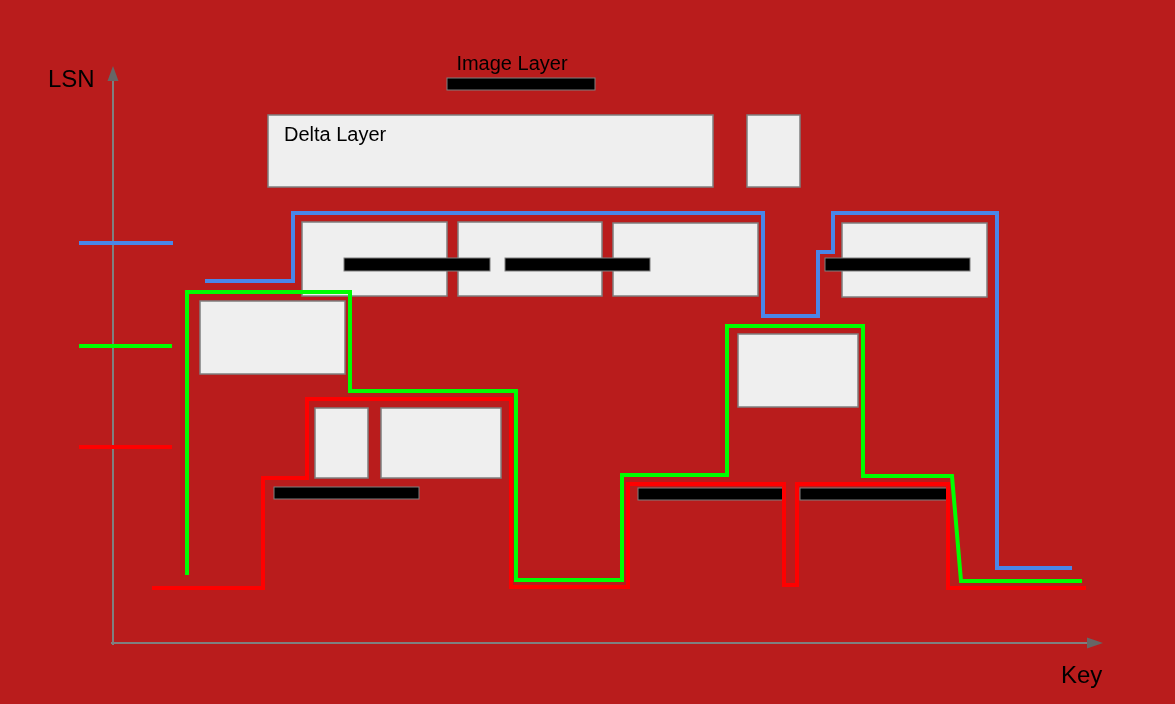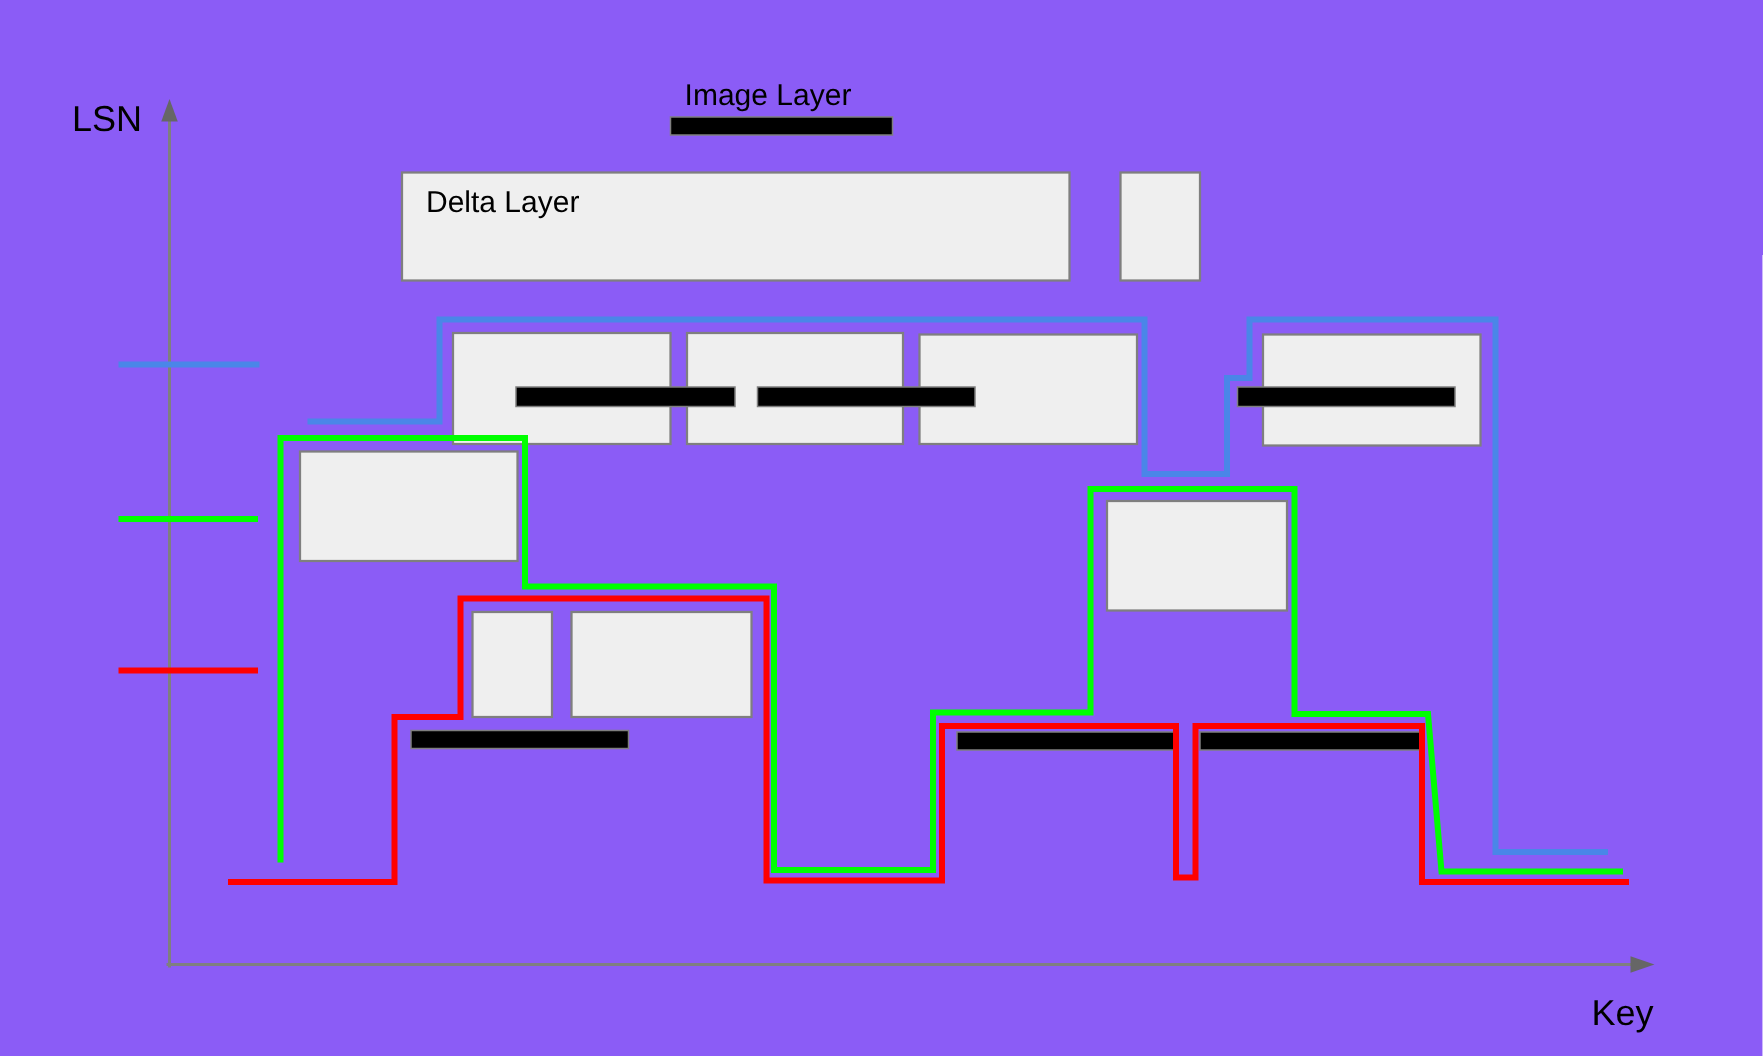--- a/index.html
+++ b/index.html
@@ -8,21 +8,21 @@
     background: #ffffff;
     width: 1175px;
     height: 704px;
     overflow: hidden;
     font-family: "Liberation Sans", sans-serif;
   }
   #stage {
     position: relative;
     width: 1175px;
     height: 704px;
-    background: #8b5cf6;
+    background: #b91c1c;
   }
   svg text {
     font-family: "Liberation Sans", sans-serif;
     fill: #000000;
   }
   .axis-label { font-size: 24px; }
   .legend-label { font-size: 20px; }
 </style>
 </head>
 <body>

